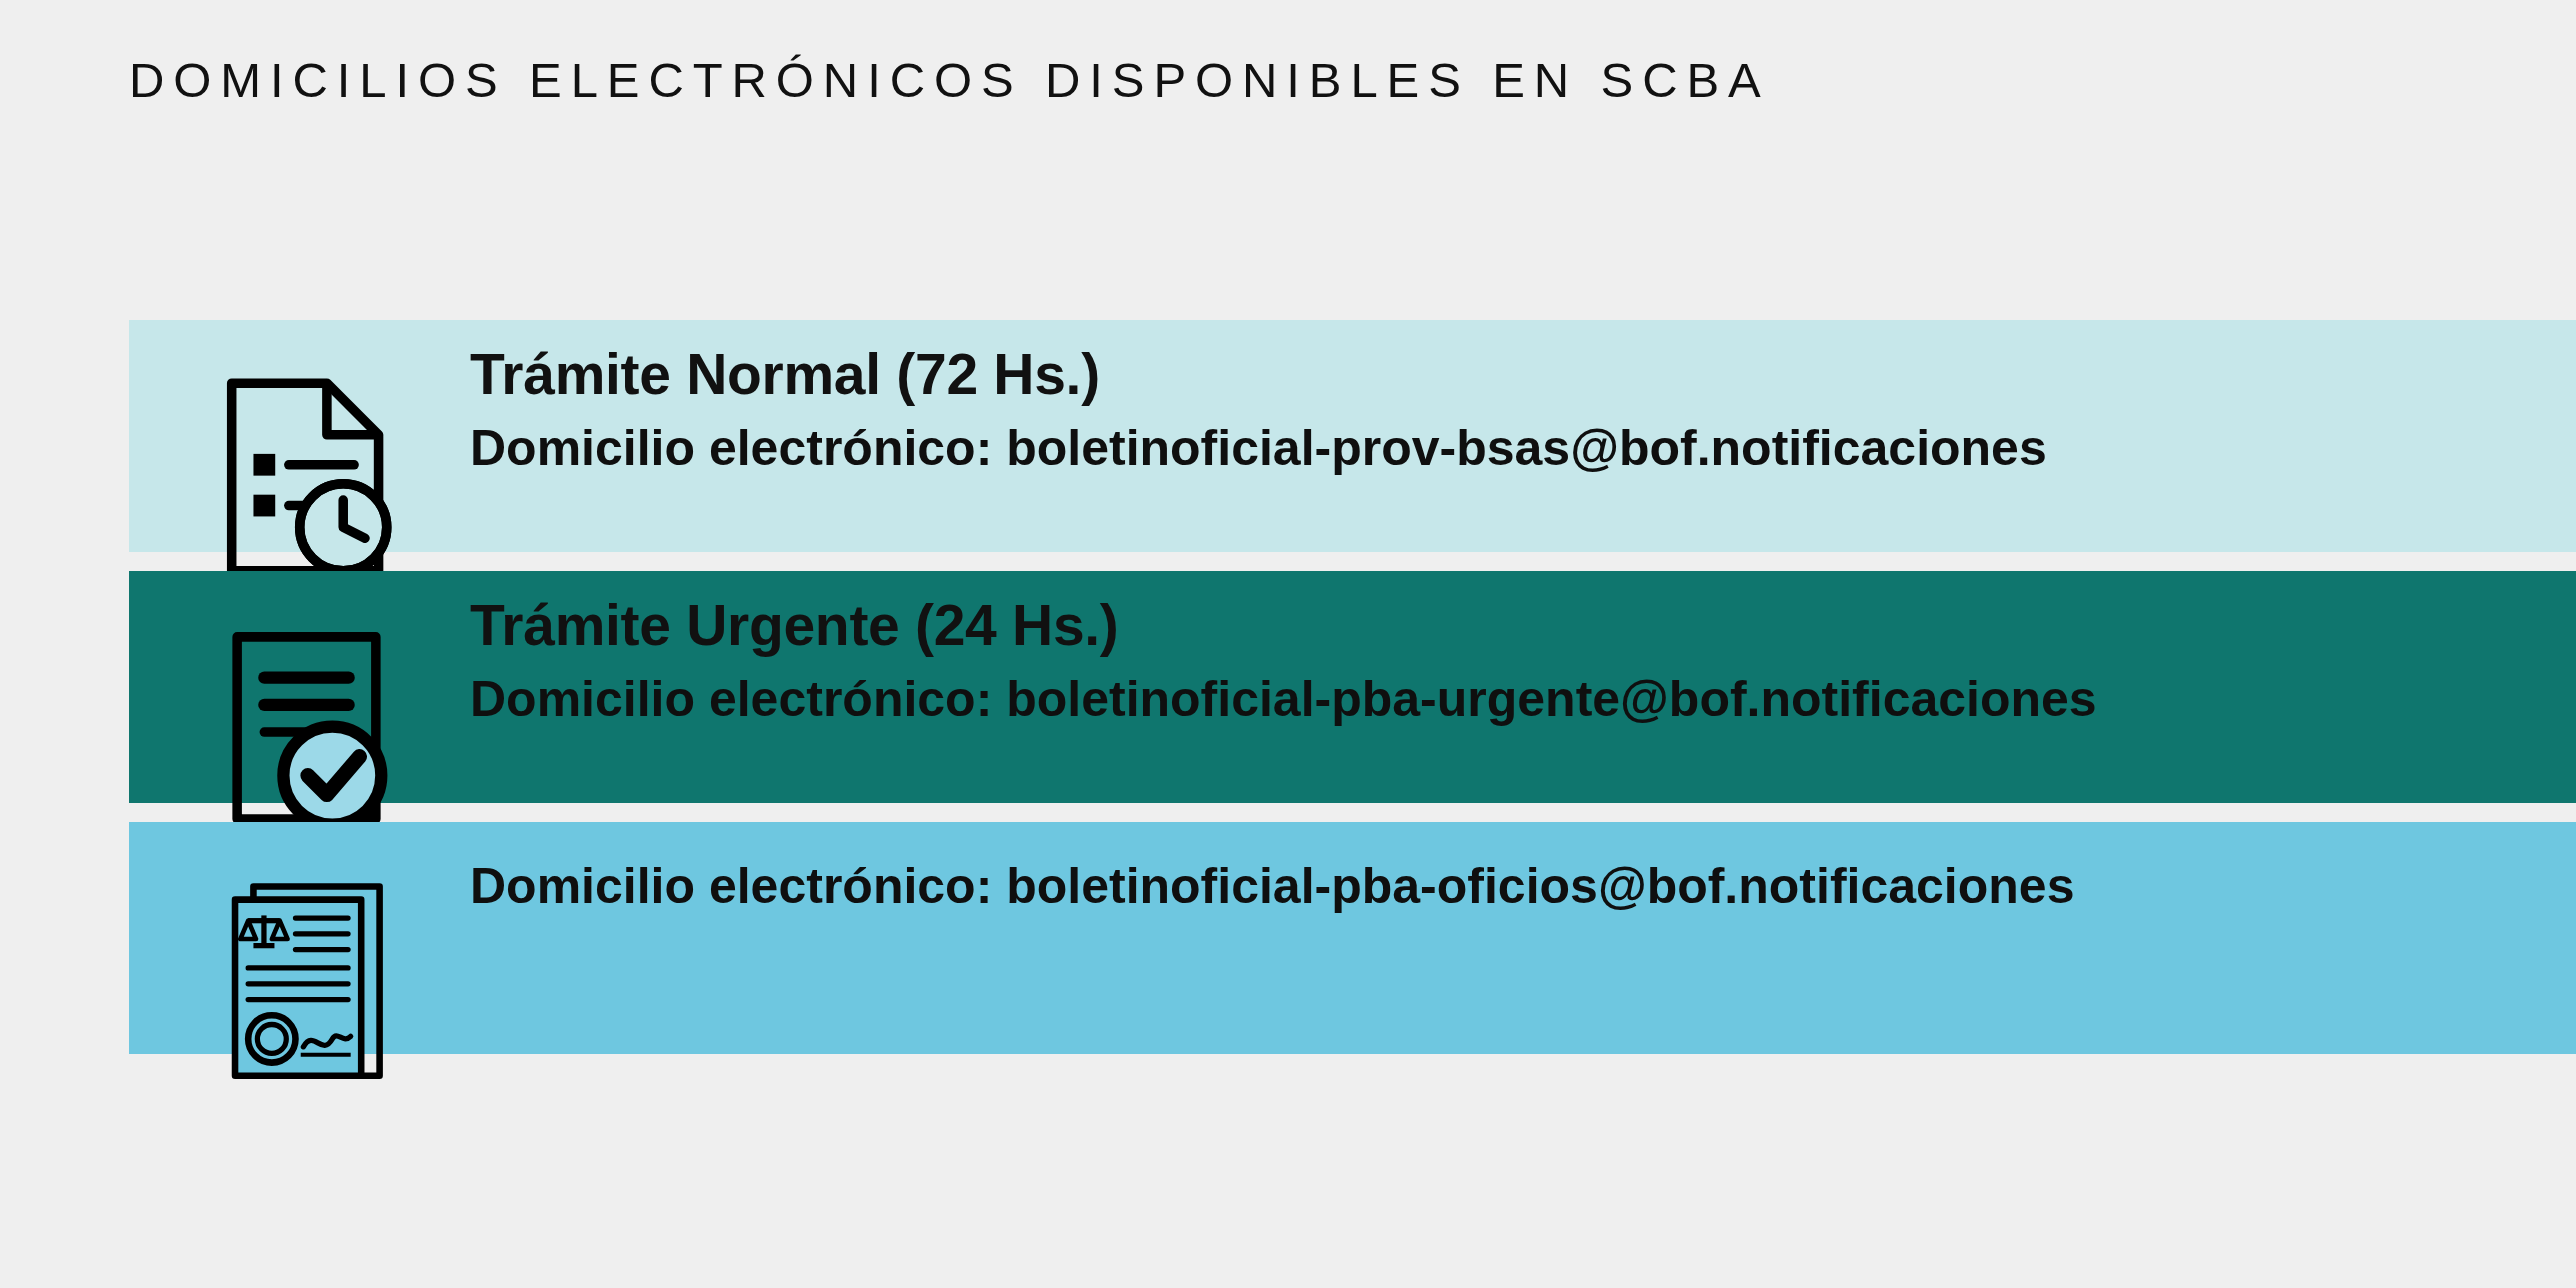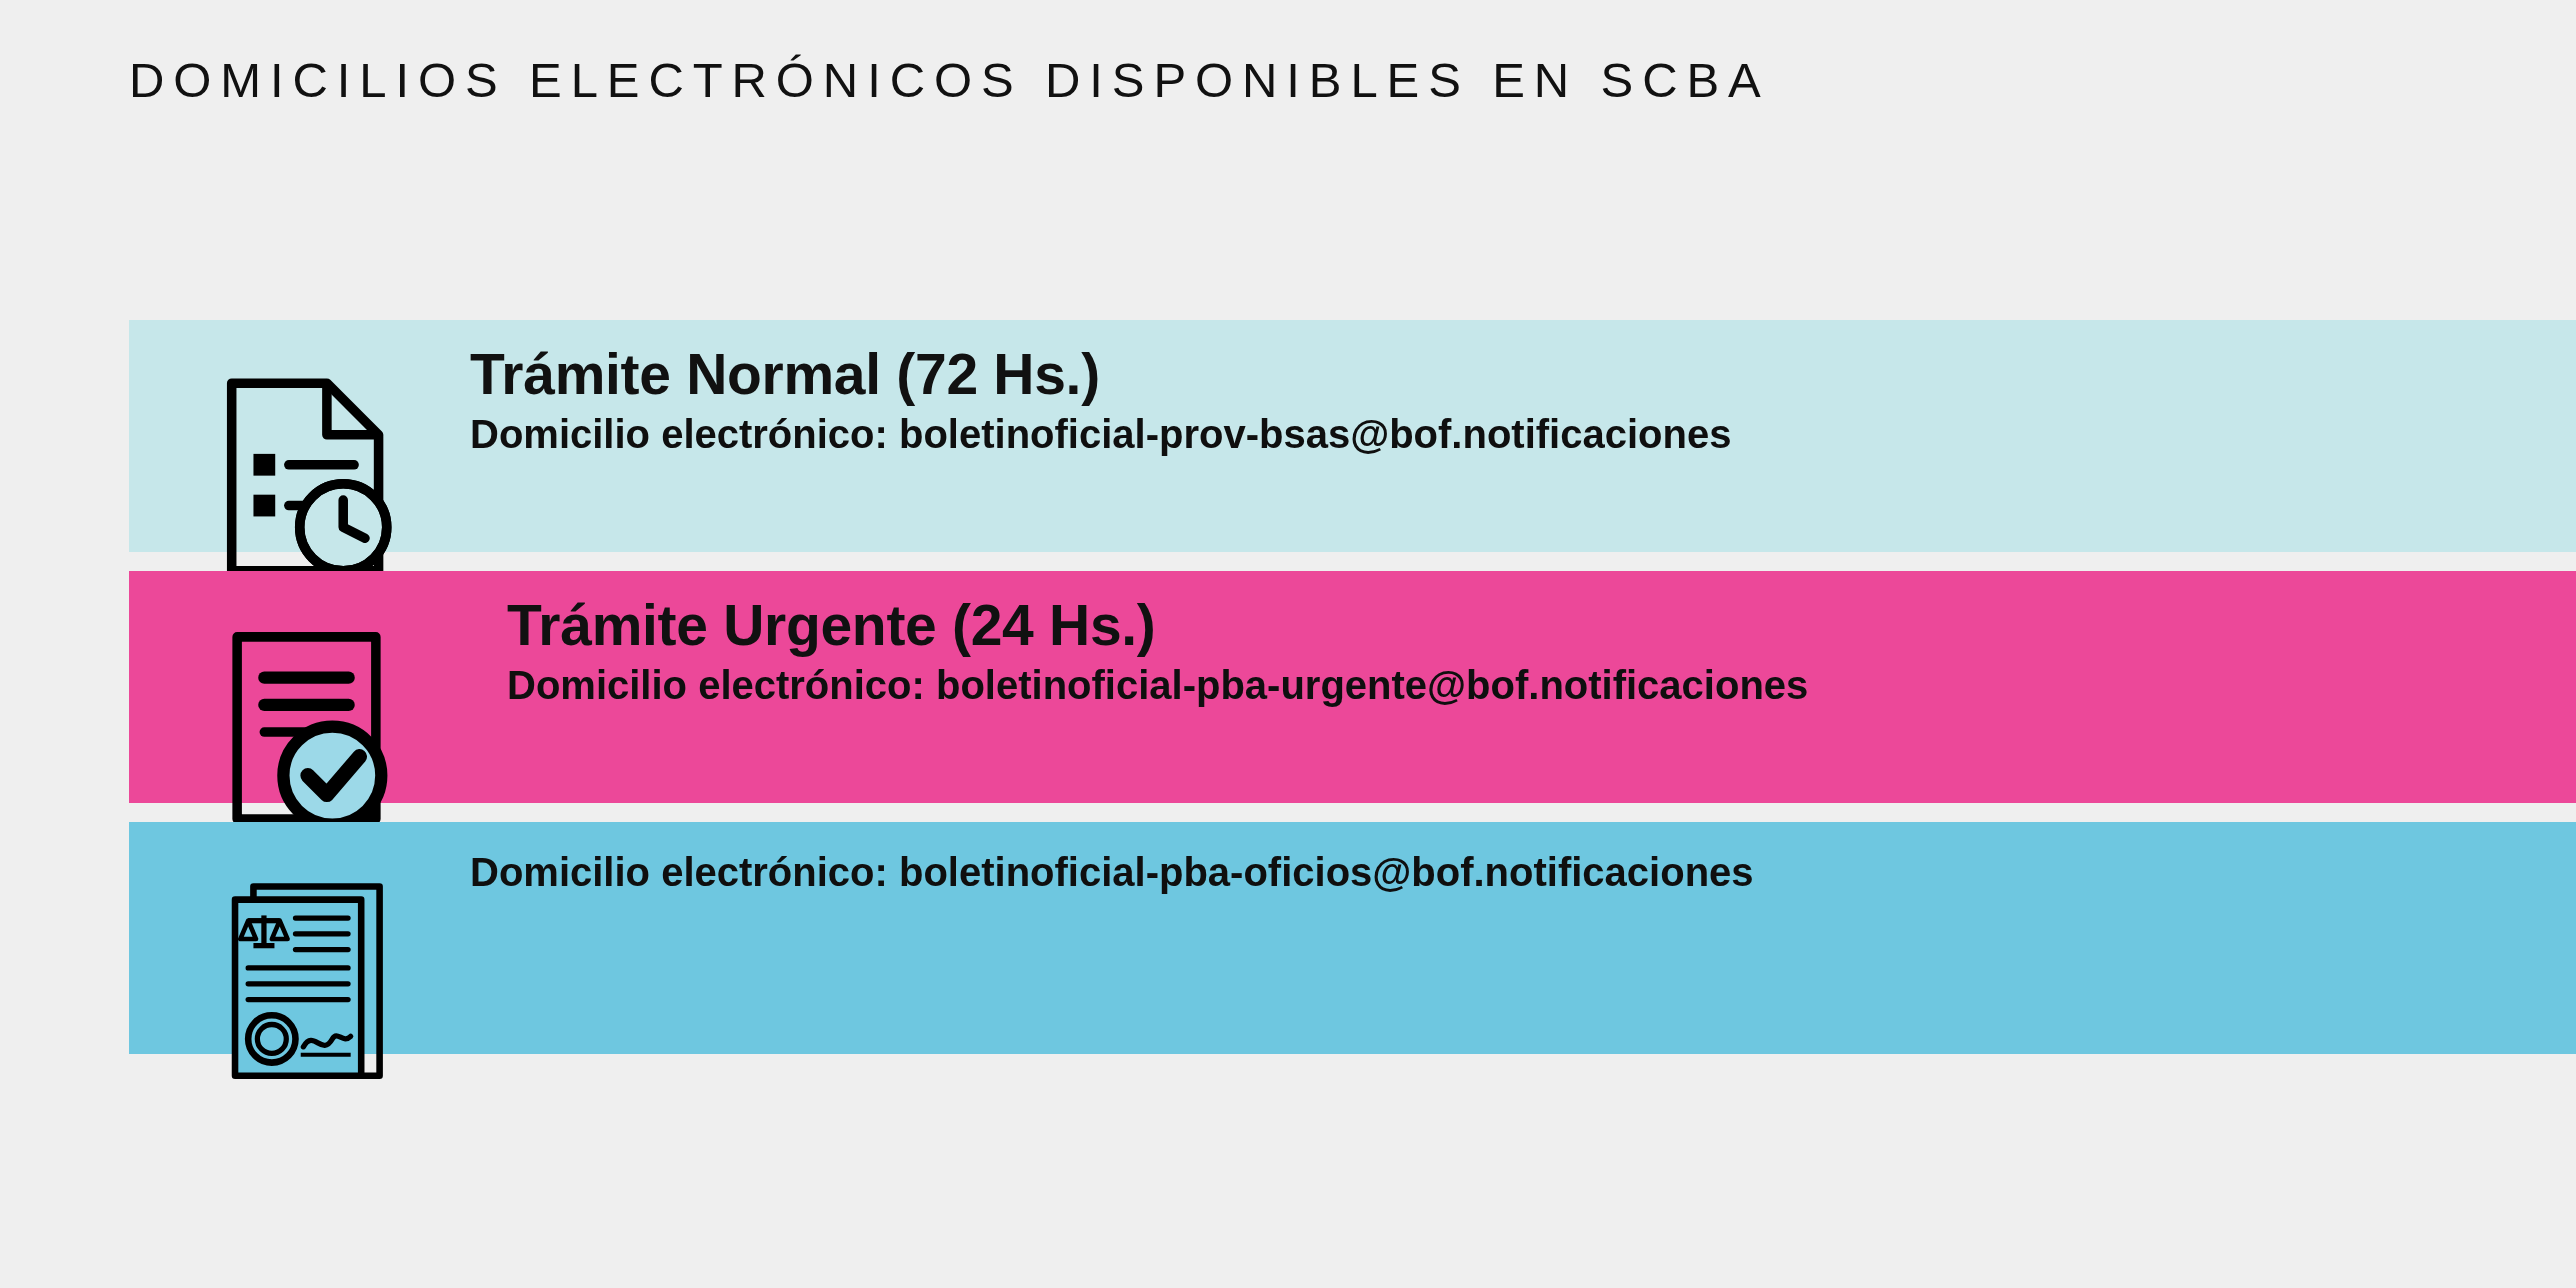--- a/index.html
+++ b/index.html
@@ -92,30 +92,30 @@
   }
   .row-desc {
     margin-top: 12.3px;
     font-size: 38px;
     font-weight: 400;
     color: #1b1b1b;
     line-height: 1.2;
     white-space: nowrap;
   }
   .row-domicilio {
-    margin-top: 3px;
-    font-size: 40px;
+    margin-top: 11px;
+    font-size: 50px;
     font-weight: 700;
     color: #0f0f0f;
     line-height: 1.2;
     white-space: nowrap;
   }
 
   .row-0 { background: #c6e7ea; }
-  .row-1 { background: #ec4899; gap: 37px; }
+  .row-1 { background: #0f766e; }
   .row-2 { background: #6ec7e0; }
 </style>
 </head>
 <body>
 
 <div class="page">
 
   <div class="header">
     <div class="header-title">DOMICILIOS ELECTRÓNICOS DISPONIBLES EN SCBA</div>
   </div>

